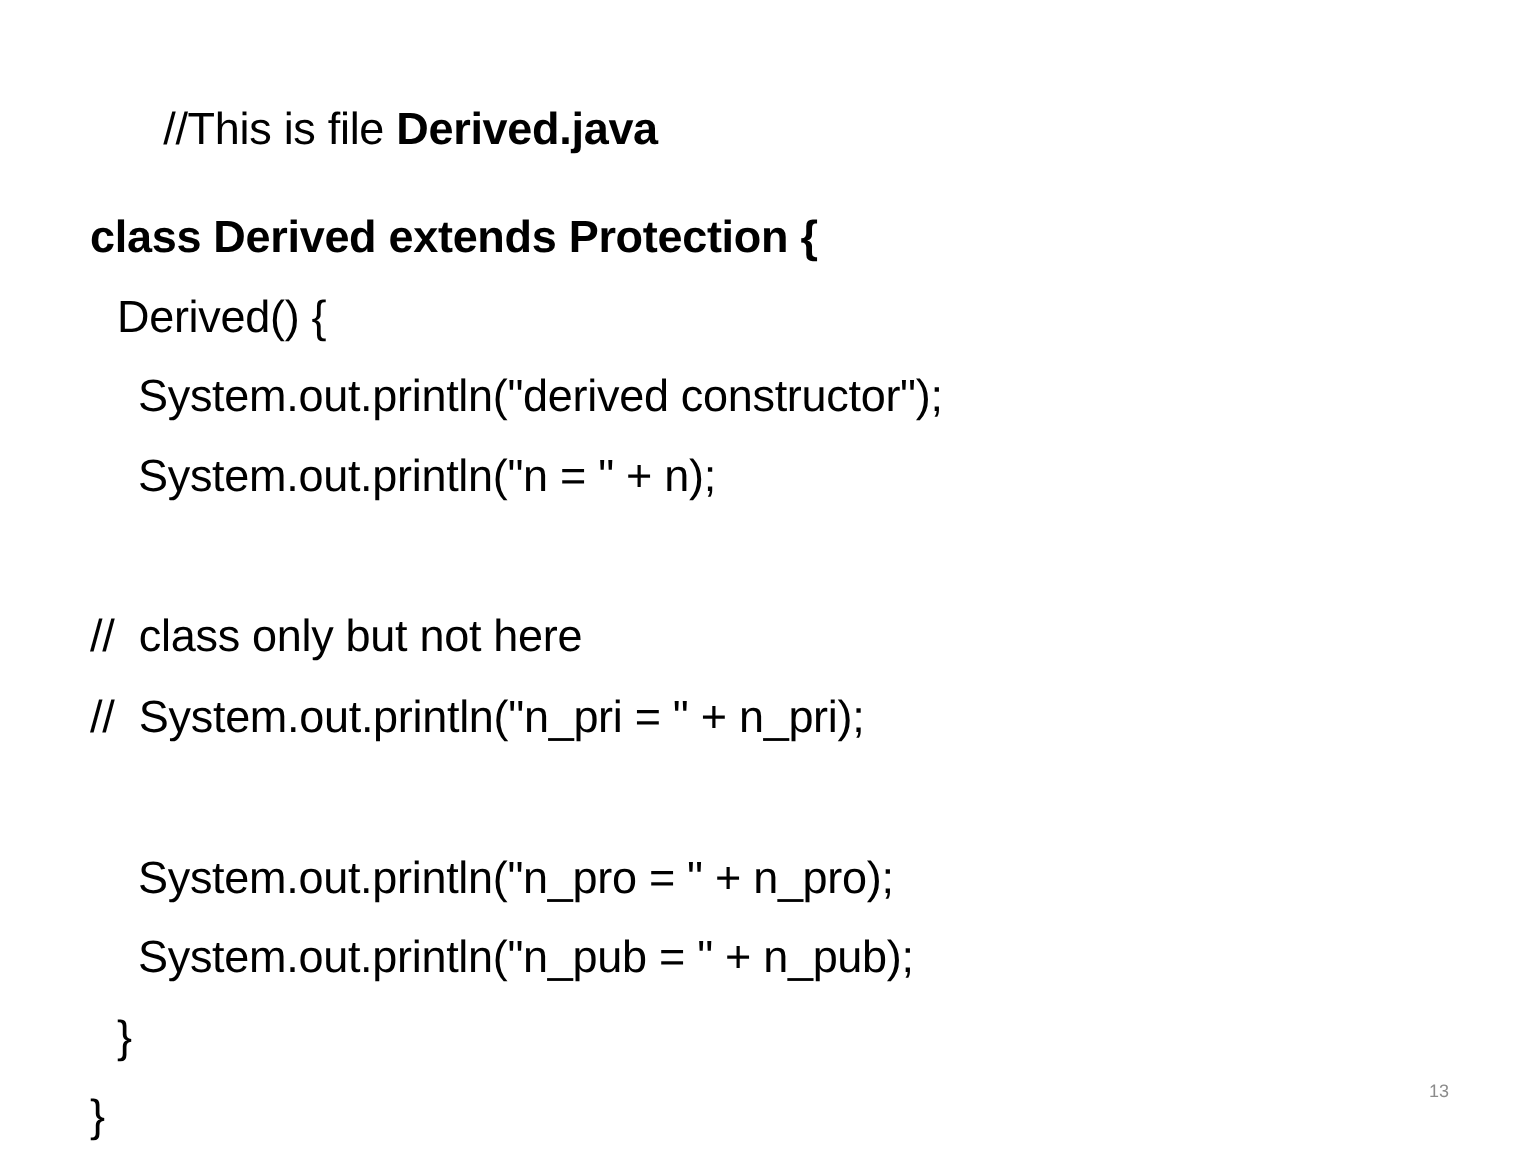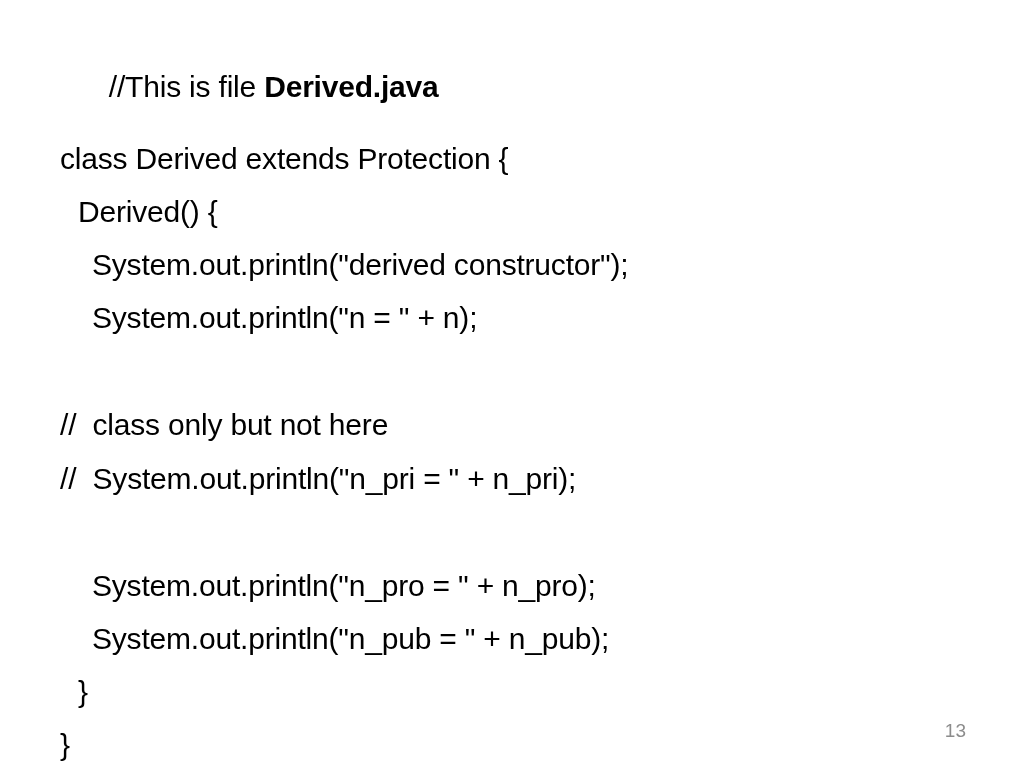--- a/index.html
+++ b/index.html
@@ -38,38 +38,38 @@
     letter-spacing: -0.2px;
   }
   .code-line.bolded b {
     font-weight: bold;
   }
   .page-number {
     position: absolute;
     right: 58px;
     top: 720px;
     font-family: "Liberation Sans", sans-serif;
-    font-size: 19px;
+    font-size: 12px;
     color: #8c8c8c;
     white-space: pre;
   }
 </style>
 </head>
 <body>
 
 <div class="slide">
 
   <div class="code-block">
 
     <div class="code-line bolded" style="left:60px; top:36px;">
       <span>//This is file </span><b>Derived.java</b>
     </div>
 
 
-    <div class="code-line" style="left:60px; top:142px;">class Derived extends Protection {</div>
+    <div class="code-line" style="left:60px; top:142px;font-weight:bold;">class Derived extends Protection {</div>
 
     <div class="code-line" style="left:78px; top:195px;text-align:right;">Derived() {</div>
 
     <div class="code-line" style="left:92px; top:248px;">System.out.println("derived constructor");</div>
 
     <div class="code-line" style="left:92px; top:301px;">System.out.println("n = " + n);</div>
 
     <div class="code-line" style="left:60px; top:408px;">//  class only but not here</div>
 
     <div class="code-line" style="left:60px; top:462px;">//  System.out.println("n_pri = " + n_pri);</div>

